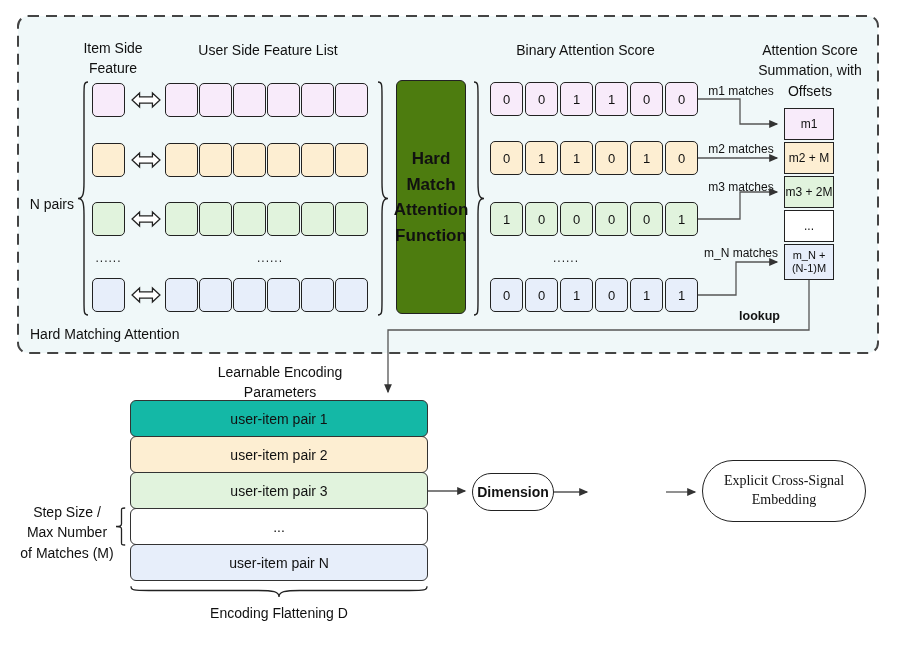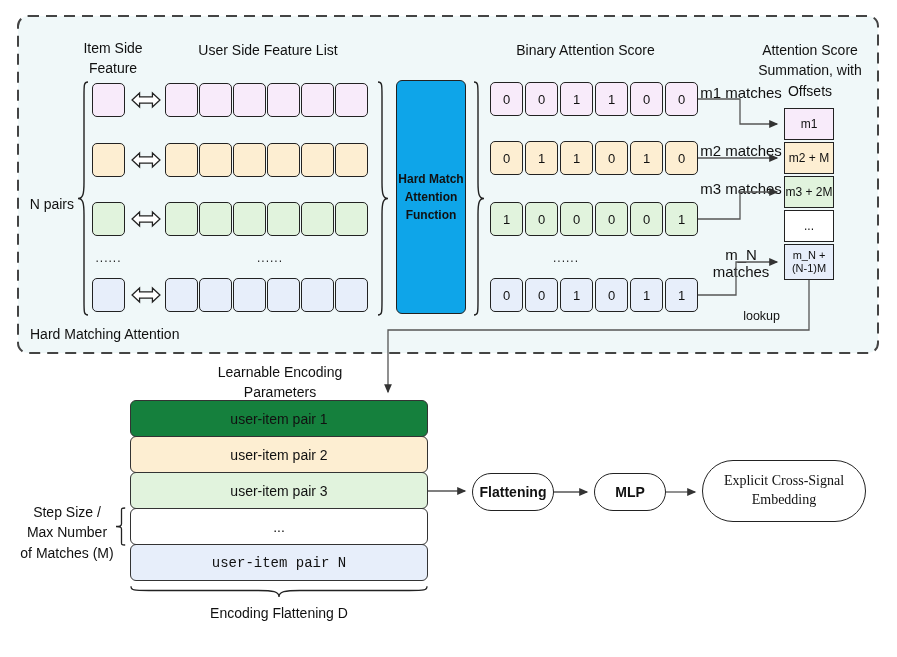--- a/index.html
+++ b/index.html
@@ -9,27 +9,27 @@
   .hdr { font-size:14px; line-height:1.45; text-align:center; color:#101010; }
   .cap { font-size:14px; color:#101010; }
   .panel { border-radius:10px; }
   .sq { border:1.3px solid #222; border-radius:5px; }
   .cellrow { display:flex; gap:2px; }
   .cellrow.gap1 { gap:1px; }
   .cell { width:33px; height:34px; border:1.3px solid #222; border-radius:5px;
           box-sizing:border-box; display:flex; align-items:center; justify-content:center;
           font-size:13px; color:#111; }
   .dots { font-size:12px; letter-spacing:1px; color:#222; text-align:center; }
-  .matchlab { font-size:15px; color:#111; text-align:center; }
+  .matchlab { font-size:12px; color:#111; text-align:center; }
   .sumbox { left:784px; width:50px; border:1.3px solid #222; border-radius:0;
             display:flex; align-items:center; justify-content:center;
             font-size:12px; text-align:center; line-height:1.2; }
-  .fnbox { border:1.5px solid #222; border-radius:6px; background:#0ea5e9;
+  .fnbox { border:1.5px solid #222; border-radius:6px; background:#4d7c0f;
            display:flex; align-items:center; justify-content:center;
-           font-weight:bold; font-size:12px; text-align:center; line-height:1.5; }
+           font-weight:bold; font-size:17px; text-align:center; line-height:1.5; }
   .tblrow { left:130px; width:298px; height:37px; border:1.3px solid #333; border-radius:6px;
             display:flex; align-items:center; justify-content:center; font-size:14px; }
   .pill { border:1.5px solid #222; background:#fff; display:flex; align-items:center;
           justify-content:center; text-align:center; font-size:14px; line-height:1.35; }
   .bold { font-weight:bold; }
   .brace { overflow:visible; }
   .overlay { position:absolute; left:0; top:0; pointer-events:none; z-index:6; }
 </style>
 </head>
 <body>
@@ -149,47 +149,46 @@
   <div class="abs matchlab" style="left:700px; top:142px; width:82px;">m2 matches</div>
   <div class="abs matchlab" style="left:700px; top:180px; width:82px;">m3 matches</div>
   <div class="abs matchlab" style="left:700px; top:246px; width:82px;">m_N matches</div>
 
   <div class="abs sumbox" style="top: 108px; height: 32px; background-color: rgb(248, 235, 250);">m1</div>
   <div class="abs sumbox" style="top: 142px; height: 32px; background-color: rgb(253, 238, 210);">m2 + M</div>
   <div class="abs sumbox" style="top: 176px; height: 32px; background-color: rgb(225, 243, 221);">m3 + 2M</div>
   <div class="abs sumbox" style="top: 210px; height: 32px; background-color: rgb(255, 255, 255);">...</div>
   <div class="abs sumbox" style="top: 244px; height: 36px; font-size: 11px; background-color: rgb(231, 238, 250);">m_N + (N-1)M</div>
 
-  <div class="abs" style="left:718px; top:309px; width:62px; font-size:12.5px; text-align:right;">lookup</div>
+  <div class="abs" style="left:718px; top:309px; width:62px; font-size:12.5px; text-align:right;font-weight:bold;">lookup</div>
   <div class="abs cap" style="left:30px; top:326px;">Hard Matching Attention</div>
 
   <div class="abs hdr" style="left:200px; top:362px; width:160px;">Learnable Encoding Parameters</div>
 
-  <div class="abs tblrow" style="top: 400px; background-color: #15803d;">user-item pair 1</div>
+  <div class="abs tblrow" style="top: 400px; background-color: #14b8a6;">user-item pair 1</div>
   <div class="abs tblrow" style="top: 436px; background-color: rgb(253, 238, 210);">user-item pair 2</div>
   <div class="abs tblrow" style="top: 472px; background-color: rgb(225, 243, 221);">user-item pair 3</div>
   <div class="abs tblrow" style="top: 508px; background-color: rgb(255, 255, 255);">...</div>
-  <div class="abs tblrow" style="top: 544px; background-color: rgb(231, 238, 250); font-family: Liberation Mono, monospace;">user-item pair N</div>
+  <div class="abs tblrow" style="top: 544px; background-color: rgb(231, 238, 250);">user-item pair N</div>
 
   <div class="abs hdr" style="left:18px; top:502px; width:98px;">
     <div>Step Size /</div>
     <div>Max Number</div>
     <div>of Matches (M)</div>
   </div>
   <svg class="abs brace" style="left:116px; top:508px;" width="11" height="37" viewBox="0 0 12 100" preserveAspectRatio="none">
     <path d="M10,0 C6,0 6,1 6,6 L6,43 C6,48 5,50 0,50 C5,50 6,52 6,57 L6,94 C6,99 6,100 10,100" fill="none" stroke="#222" stroke-width="1.3" vector-effect="non-scaling-stroke"></path>
   </svg>
 
   <svg class="abs brace" style="left:131px; top:584px;" width="296" height="13" viewBox="0 0 100 12" preserveAspectRatio="none">
     <path d="M0,2 C0,6 1,6 6,6 L43,6 C48,6 50,7 50,12 C50,7 52,6 57,6 L94,6 C99,6 100,6 100,2" fill="none" stroke="#222" stroke-width="1.3" vector-effect="non-scaling-stroke"></path>
   </svg>
   <div class="abs hdr" style="left:155px; top:603px; width:248px;">Encoding Flattening D</div>
 
-  <div class="abs pill bold" style="left:472px; top:473px; width:82px; height:38px; border-radius:19px;">Flattening</div>
-  <div class="abs pill bold" style="left:594px; top:473px; width:72px; height:38px; border-radius:19px;">MLP</div>
+  <div class="abs pill bold" style="left:472px; top:473px; width:82px; height:38px; border-radius:19px;">Dimension</div>
   <div class="abs pill" style="left:702px; top:460px; width:164px; height:62px; border-radius:31px; padding:4px 13px;font-family:Liberation Serif, serif;">Explicit Cross-Signal Embedding</div>
 
   <svg class="overlay" width="897" height="657" viewBox="0 0 897 657">
     <defs>
       <marker id="arr" markerWidth="8" markerHeight="8" refX="6" refY="3" orient="auto">
         <path d="M0,0 L7,3 L0,6 Z" fill="#333"></path>
       </marker>
     </defs>
     <rect x="18" y="16" width="860" height="337" rx="10" fill="none" stroke="#444" stroke-width="2" stroke-dasharray="11 7"></rect>
     <path d="M698,99 H740 V124 H777" fill="none" stroke="#555" stroke-width="1.3" marker-end="url(#arr)"></path>

